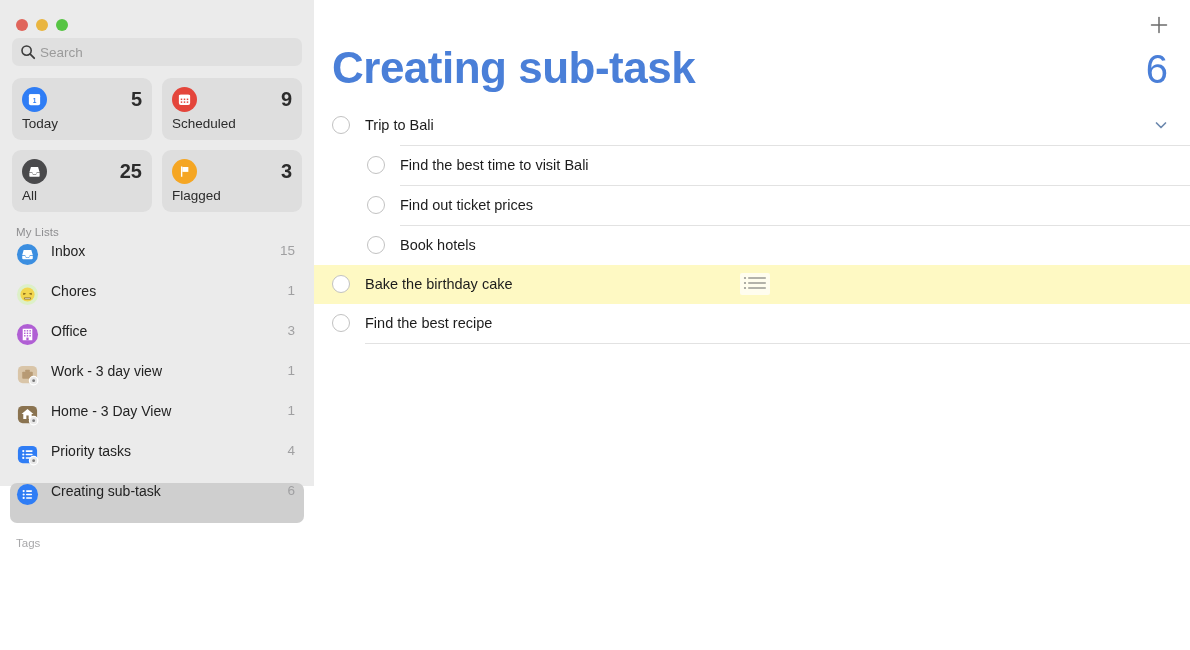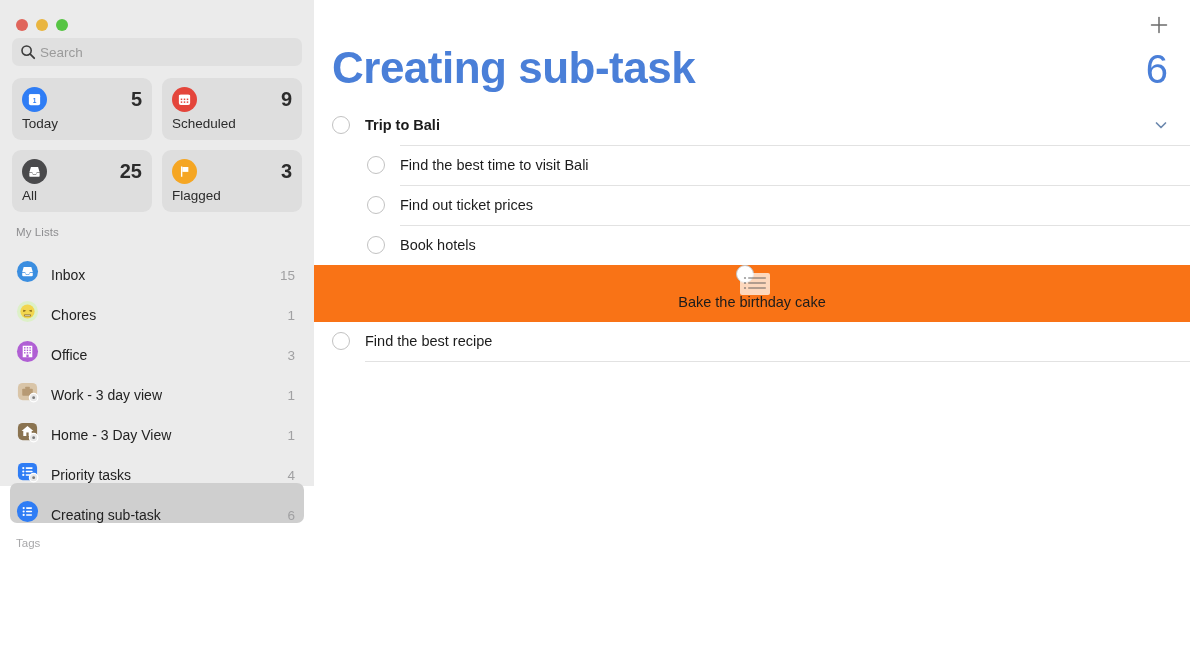--- a/index.html
+++ b/index.html
@@ -117,21 +117,21 @@
     font-size: 11.5px;
     color: #8e8e90;
     padding: 14px 13px 5px 16px;
     letter-spacing: 0.1px;
   }
 
   .lists { padding: 0 10px; }
 
   .list-row {
     display: flex;
-    align-items: flex-end;
+    align-items: flex-start;
     height: 40px;
     padding: 0 9px 0 6px;
     border-radius: 7px;
     cursor: default;
   }
   .list-row.selected { background: #cfcfcf; }
   .list-icon {
     width: 23px; height: 23px;
     flex: 0 0 23px;
     margin-right: 12px;
@@ -214,38 +214,38 @@
   .task-group { position: relative; }
 
   .task-row {
     position: relative;
     display: flex;
     align-items: center;
     min-height: 39px;
     padding-left: 18px;
     padding-right: 18px;
   }
-  .task-row.highlighted { background: #f97316; flex-direction: column; }
+  .task-row.highlighted { background: #fef9c3; }
 
   .task-circle {
     width: 18px; height: 18px;
     border-radius: 50%;
     border: 1.4px solid #c2c2c2;
     background: #ffffff;
     flex: 0 0 18px;
     margin-right: 15px;
     cursor: default;
   }
   .task-text {
     font-size: 14.5px;
     color: #1c1c1c;
     flex: 1 1 auto;
     line-height: 39px;
   }
-  .task-text.bold { font-weight: bold; }
+  .task-text.bold { font-weight: normal; }
 
   .chevron-btn {
     width: 22px; height: 22px;
     display: flex; align-items: center; justify-content: center;
     flex: 0 0 22px;
     cursor: default;
   }
 
   
   .sep {

